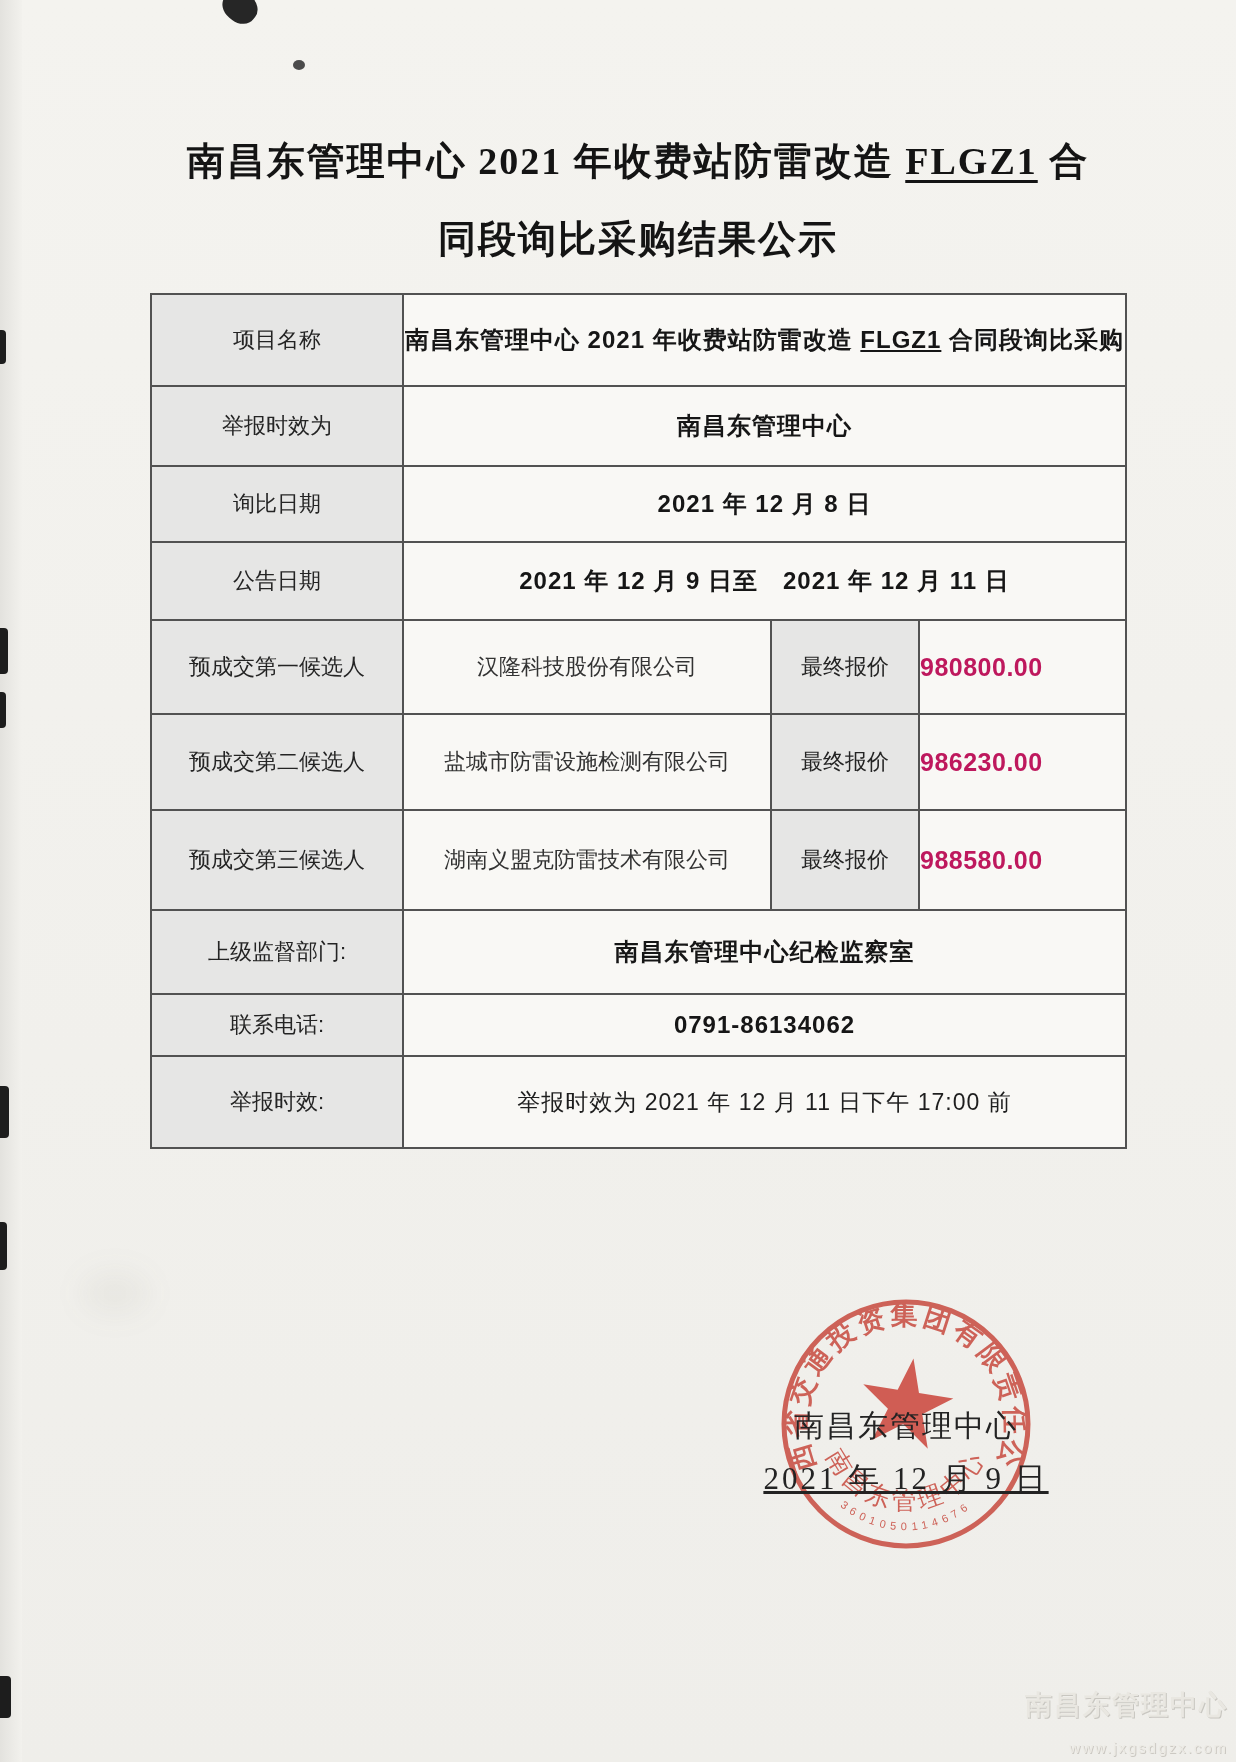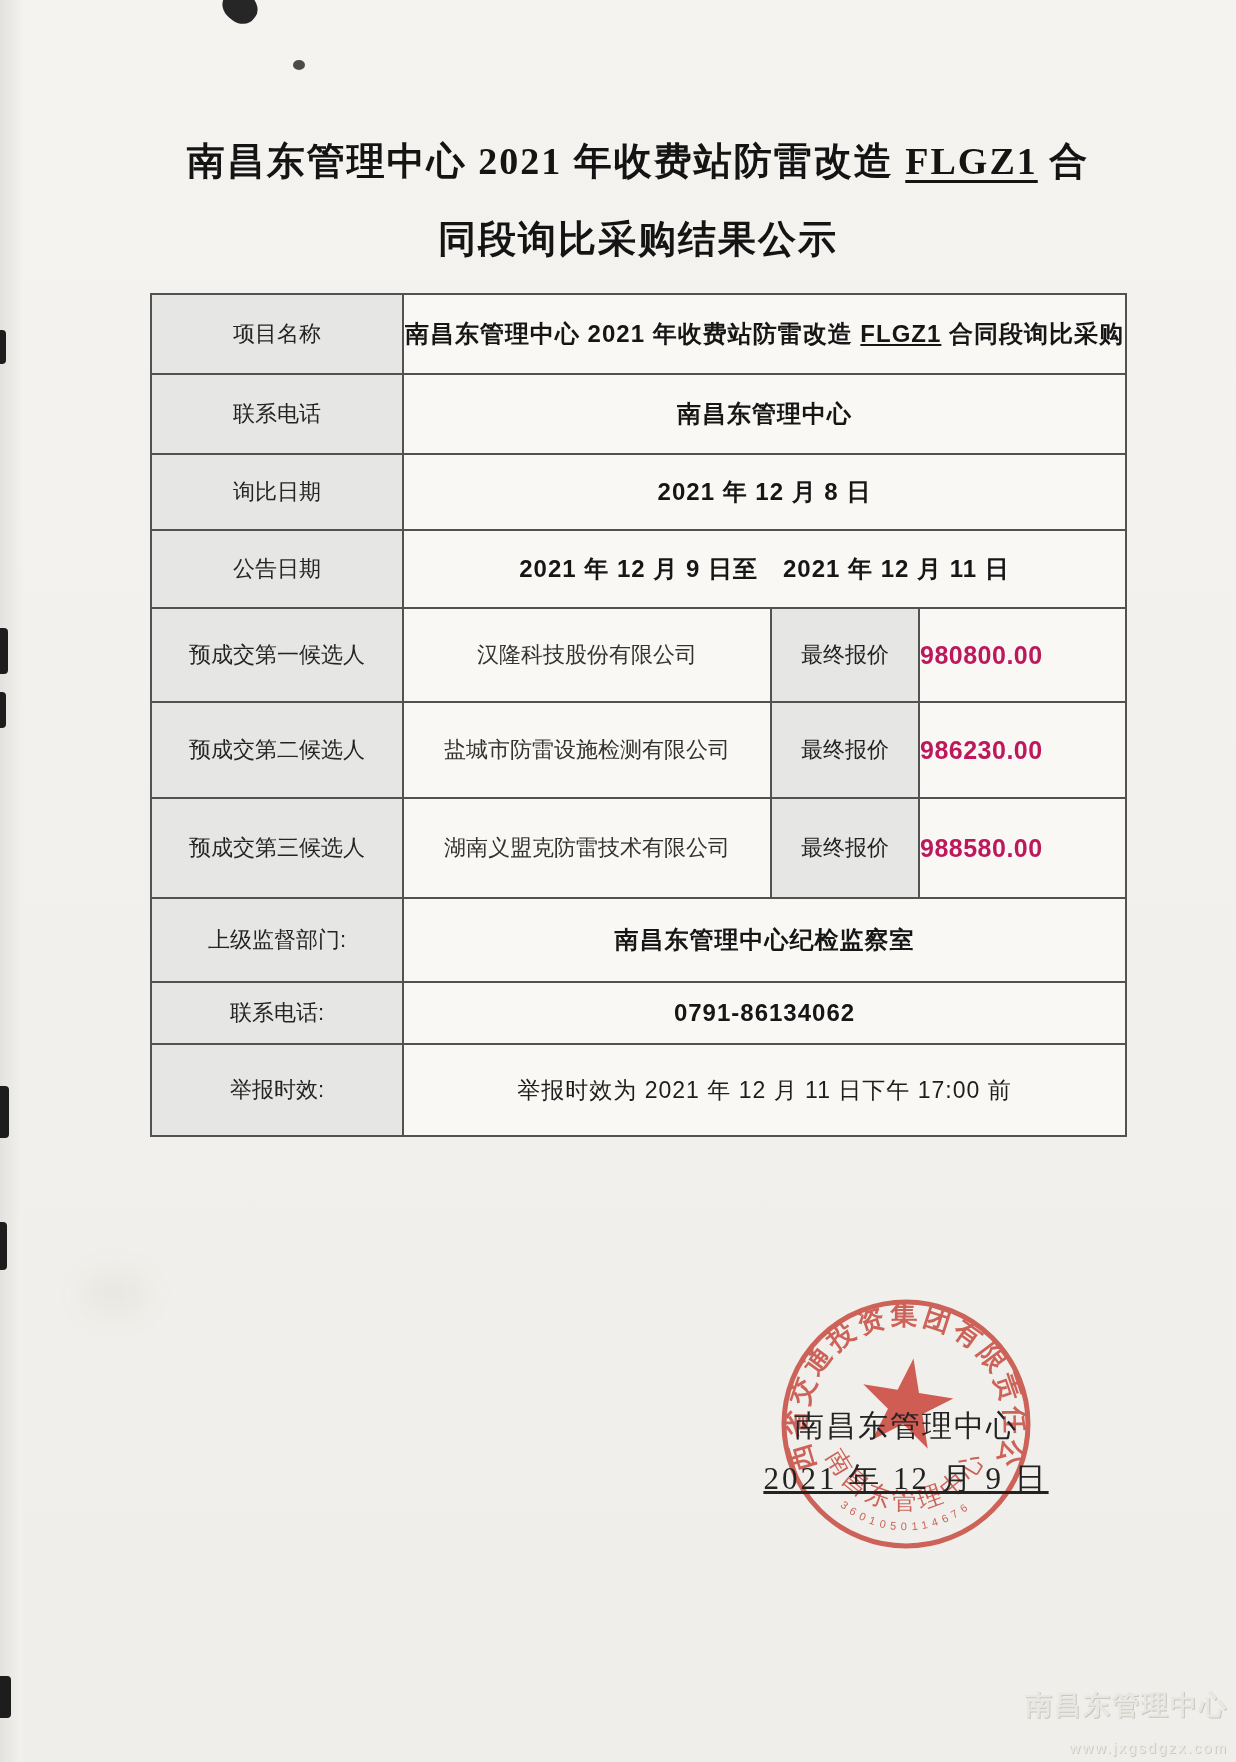--- a/index.html
+++ b/index.html
@@ -70,26 +70,26 @@
 </div>
 
 <table class="doc">
   <colgroup>
     <col style="width:252px">
       <col style="width:368px">
       <col style="width:148px">
       <col style="width:207px">
   </colgroup>
   <tbody>
-  <tr style="height:80px">
+  <tr style="height:92px">
     <td class="cell-gray lab"><span>项目名称</span></td>
     <td colspan="3" class="cell-white val-bold"><span>南昌东管理中心 2021 年收费站防雷改造 </span><u>FLGZ1</u><span> 合同段询比采购</span></td>
   </tr>
   <tr style="height:80px">
-    <td class="cell-gray lab"><span>联系电话</span></td>
+    <td class="cell-gray lab"><span>举报时效为</span></td>
     <td colspan="3" class="cell-white val-bold"><span>南昌东管理中心</span></td>
   </tr>
   <tr style="height:76px">
     <td class="cell-gray lab"><span>询比日期</span></td>
     <td colspan="3" class="cell-white val-bold"><span>2021 年 12 月 8 日</span></td>
   </tr>
   <tr style="height:78px">
     <td class="cell-gray lab"><span>公告日期</span></td>
     <td colspan="3" class="cell-white val-bold"><span>2021 年 12 月 9 日至　2021 年 12 月 11 日</span></td>
   </tr>

